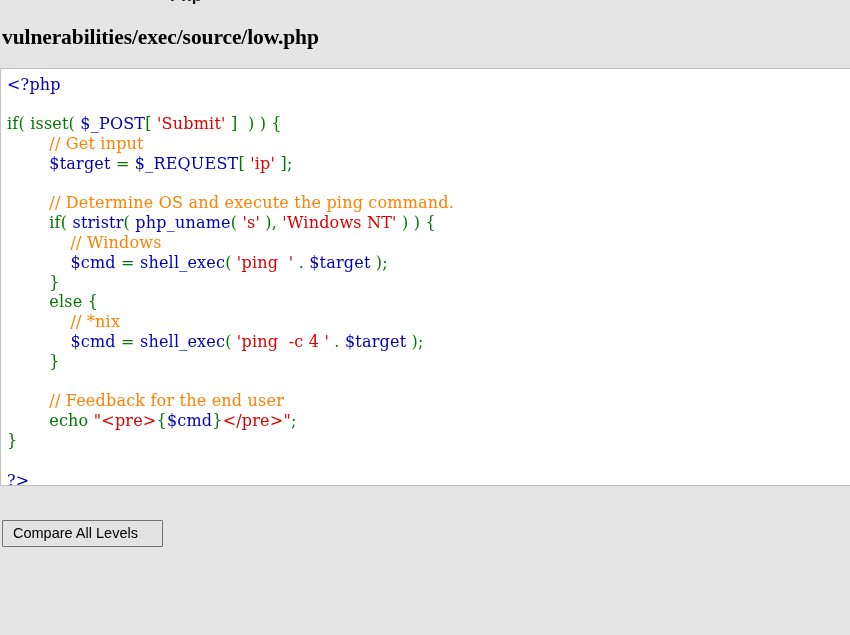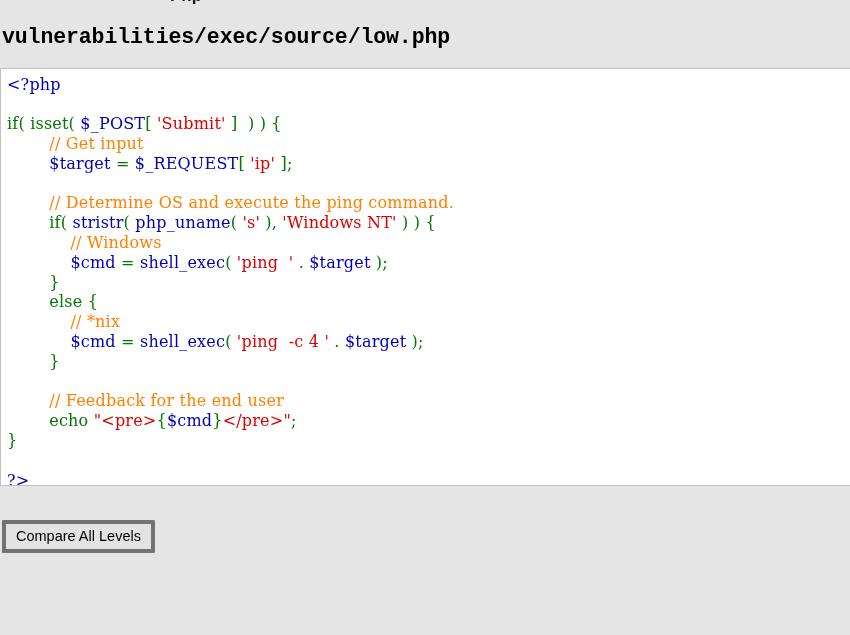--- a/index.html
+++ b/index.html
@@ -28,21 +28,21 @@
     left: 170px;
     top: -14px;
     font-size: 17px;
     font-weight: bold;
     color: #1a1a1a;
     white-space: nowrap;
   }
   h1.page-title {
     margin: 0;
     padding: 16px 0 0 2px;
-    font-family: Liberation Mono, monospace;
+    font-family: Liberation Serif, serif;
     font-size: 21.5px;
     font-weight: bold;
     color: #000000;
     letter-spacing: -0.1px;
     line-height: 1.1;
   }
   .code-box {
     margin: 18px 0 0 0;
     border: 1px solid #c0c0c0;
     border-right: none;
@@ -72,23 +72,23 @@
 
   .button-row {
     margin-top: 34px;
     padding-left: 2px;
   }
   button.compare-btn {
     font-family: "Liberation Sans", sans-serif;
     font-size: 14.5px;
     color: #000000;
     background: #e3e3e3;
-    border: 4px solid #737373;
+    border: 1px solid #737373;
     border-radius: 1px;
-    padding: 4px 10px 5px 10px;
+    padding: 4px 24px 5px 10px;
     line-height: 1.15;
     cursor: pointer;
   }
 </style>
 </head>
 <body>
 
 <div class="page">
 
   <div class="clipped-top">

